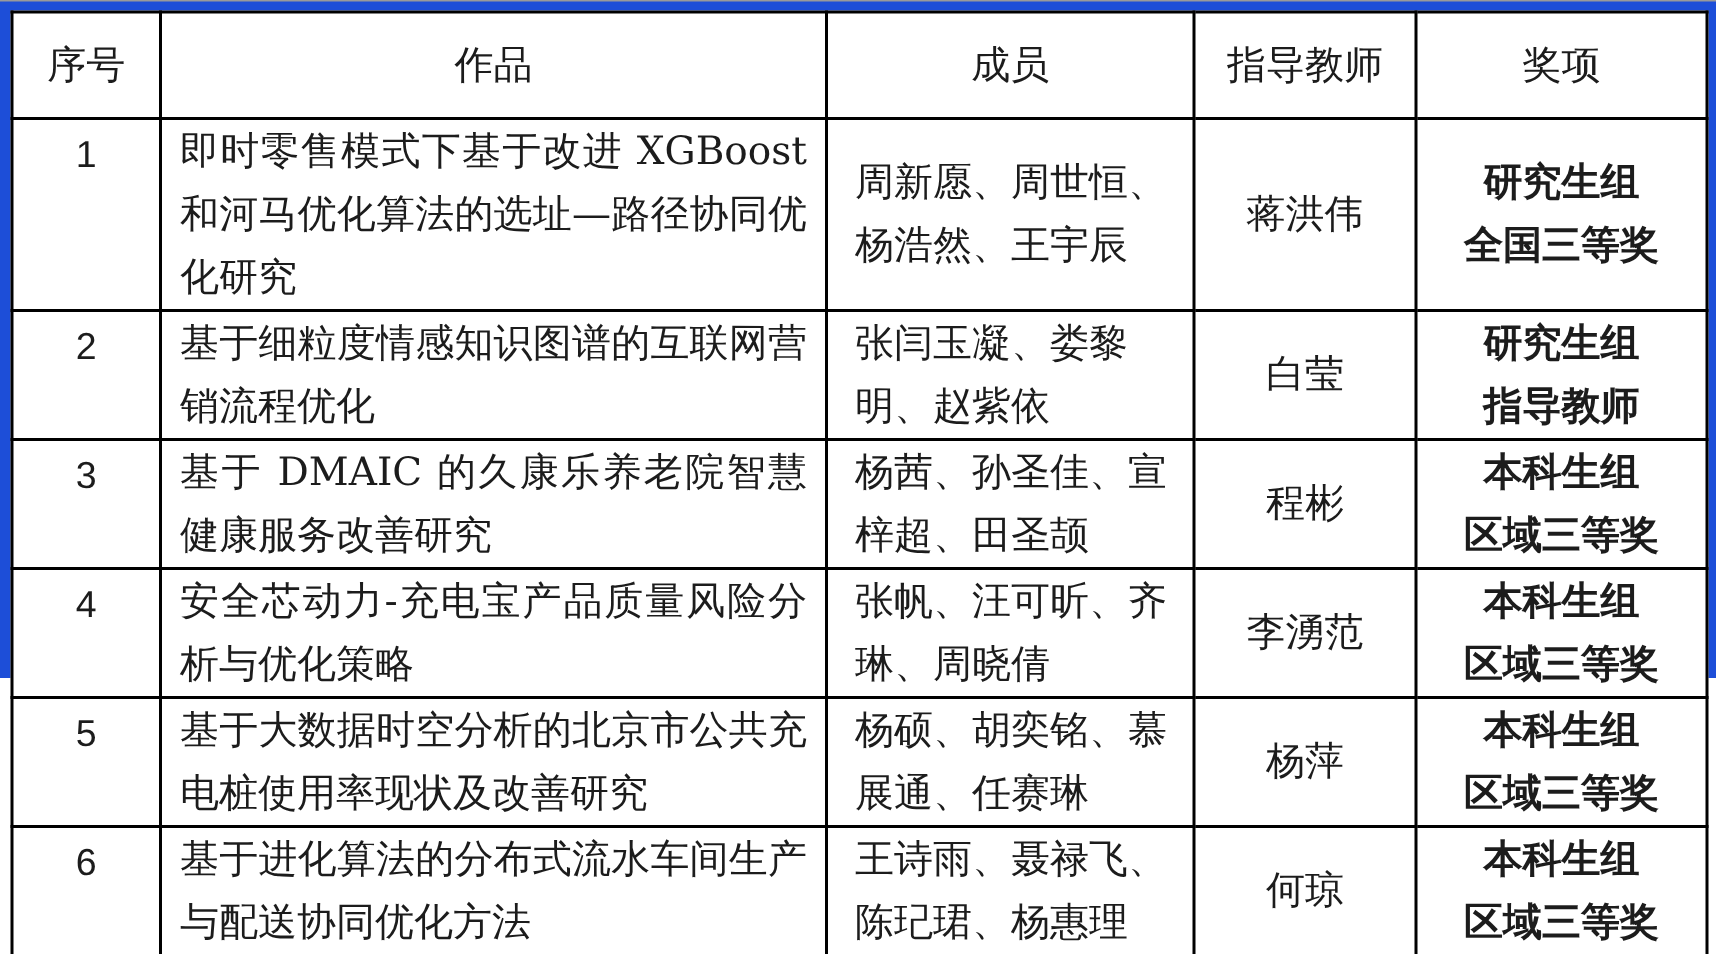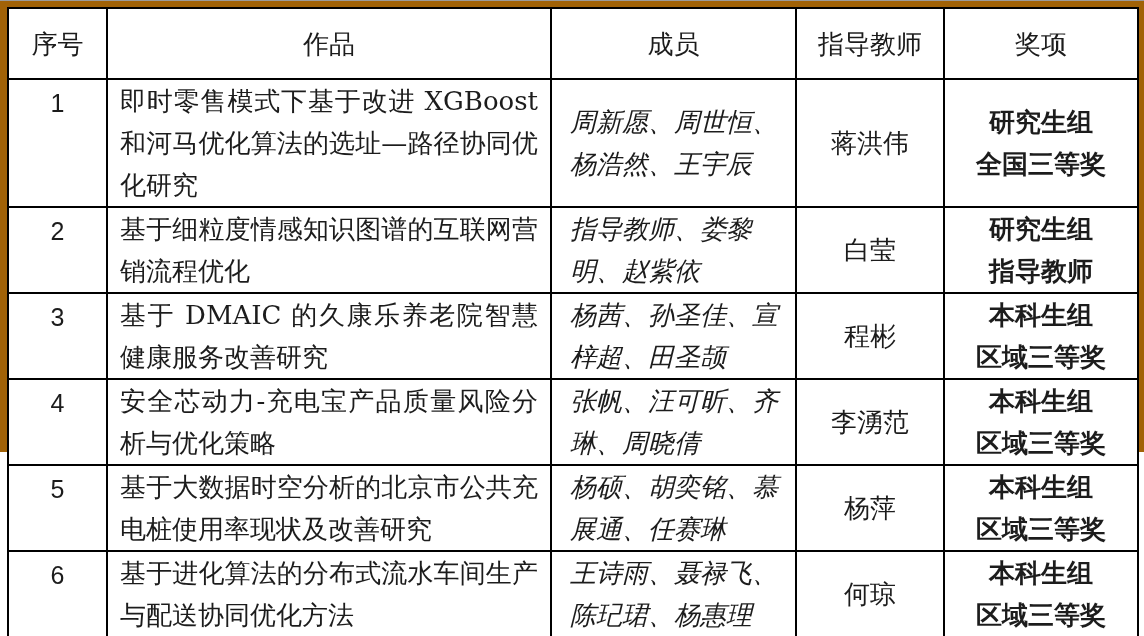--- a/index.html
+++ b/index.html
@@ -7,21 +7,21 @@
     padding: 0;
     background: #ffffff;
     width: 1144px;
     height: 636px;
     overflow: hidden;
   }
   .page {
     position: relative;
     width: 1144px;
     height: 452px;
-    background: #a16207;
+    background: #1d4ed8;
     font-family: "DejaVu Serif", "Liberation Serif", serif;
     color: #1c1c1c;
   }
   .top-hairline {
     position: absolute;
     top: 0; left: 0;
     width: 100%;
     height: 1px;
     background: #9a9a9a;
   }
@@ -60,21 +60,20 @@
   td.cell-work {
     text-align: justify;
     text-justify: inter-character;
     vertical-align: middle;
     padding: 0 12px;
   }
   td.cell-members {
     text-align: left;
     vertical-align: middle;
     padding: 0 8px 0 18px;
-    font-style: italic;
   }
   td.cell-advisor {
     text-align: center;
     vertical-align: middle;
     padding: 0 13px;
   }
   td.cell-award {
     text-align: center;
     vertical-align: middle;
     padding: 0 4px;
@@ -112,21 +111,21 @@
         <td class="cell-members">周新愿、周世恒、杨浩然、王宇辰</td>
         <td class="cell-advisor">蒋洪伟</td>
         <td class="cell-award">
           <span class="award-line">研究生组</span>
           <span class="award-line">全国三等奖</span>
         </td>
       </tr>
       <tr class="body-row">
         <td class="cell-index">2</td>
         <td class="cell-work">基于细粒度情感知识图谱的互联网营销流程优化</td>
-        <td class="cell-members">指导教师、娄黎明、赵紫依</td>
+        <td class="cell-members">张闫玉凝、娄黎明、赵紫依</td>
         <td class="cell-advisor">白莹</td>
         <td class="cell-award">
           <span class="award-line">研究生组</span>
           <span class="award-line">指导教师</span>
         </td>
       </tr>
       <tr class="body-row">
         <td class="cell-index">3</td>
         <td class="cell-work">基于 DMAIC 的久康乐养老院智慧健康服务改善研究</td>
         <td class="cell-members">杨茜、孙圣佳、宣梓超、田圣颉</td>

